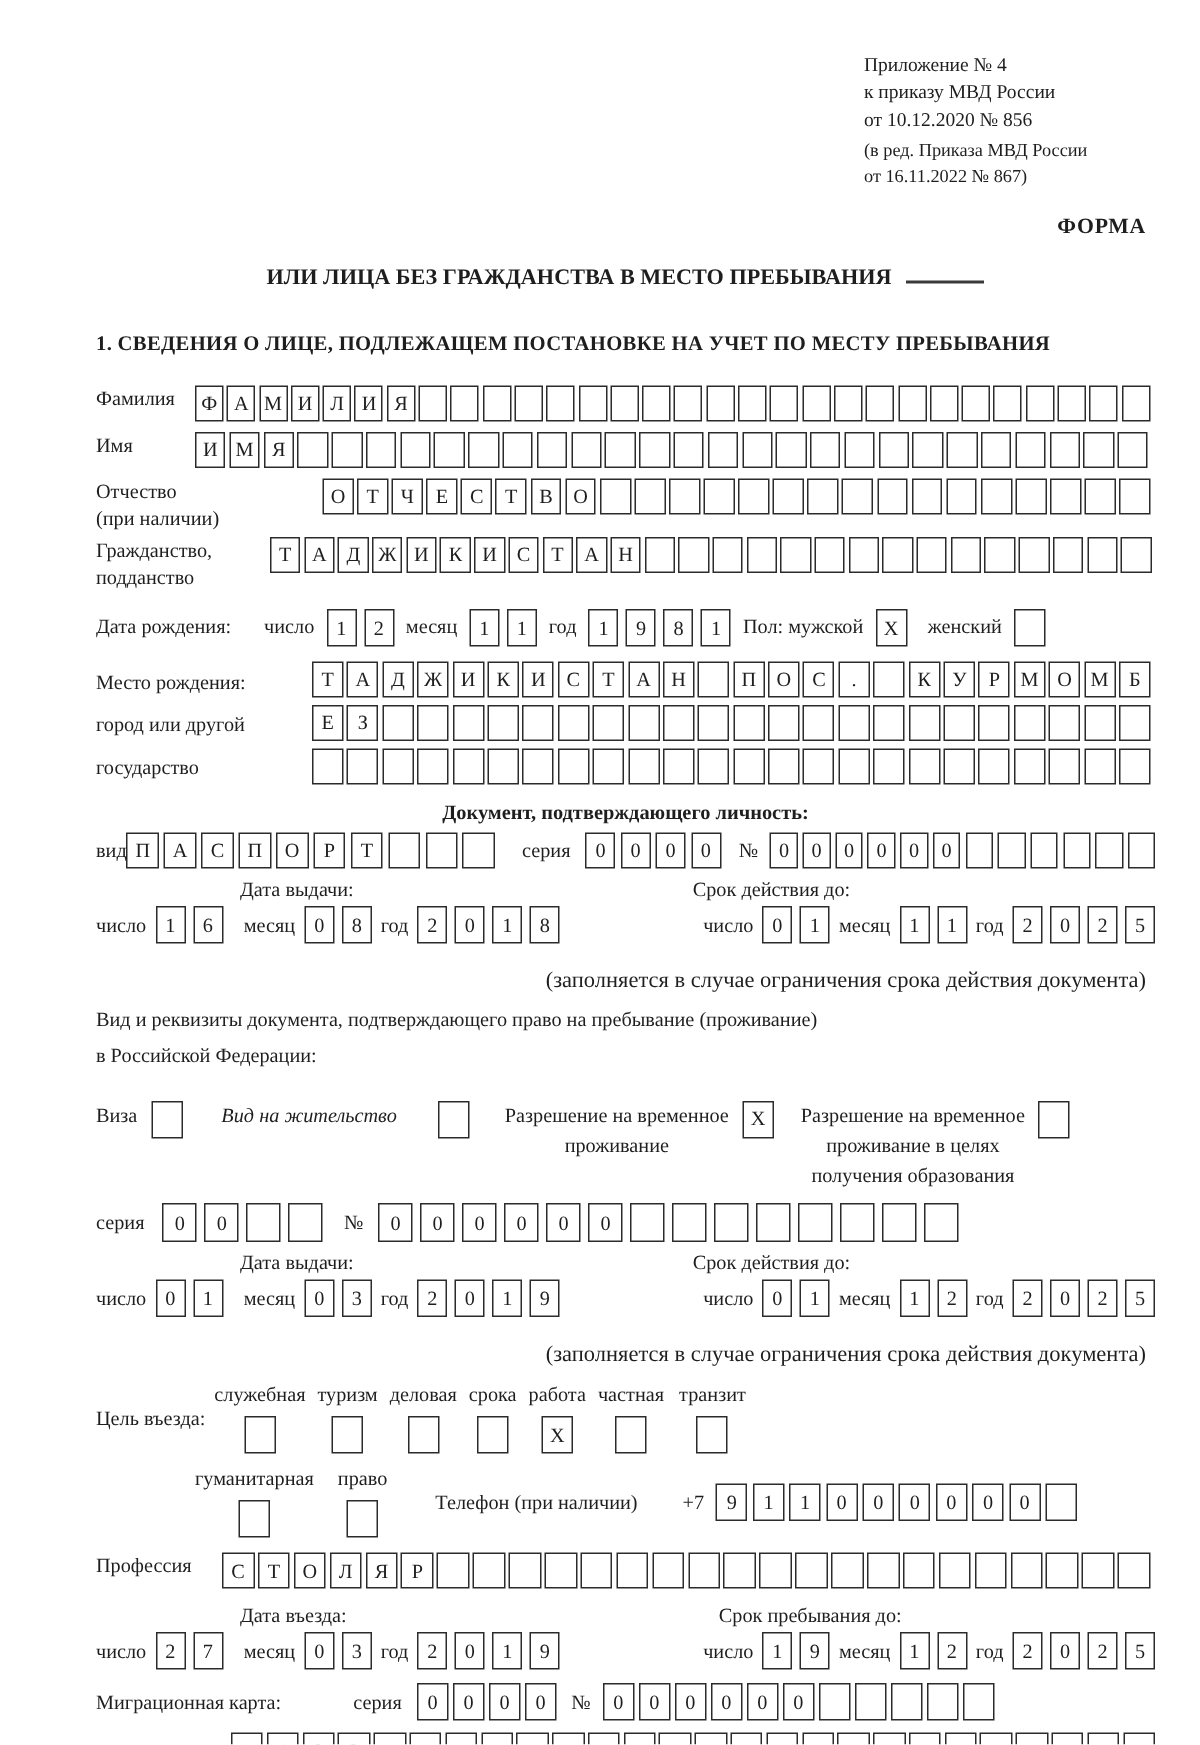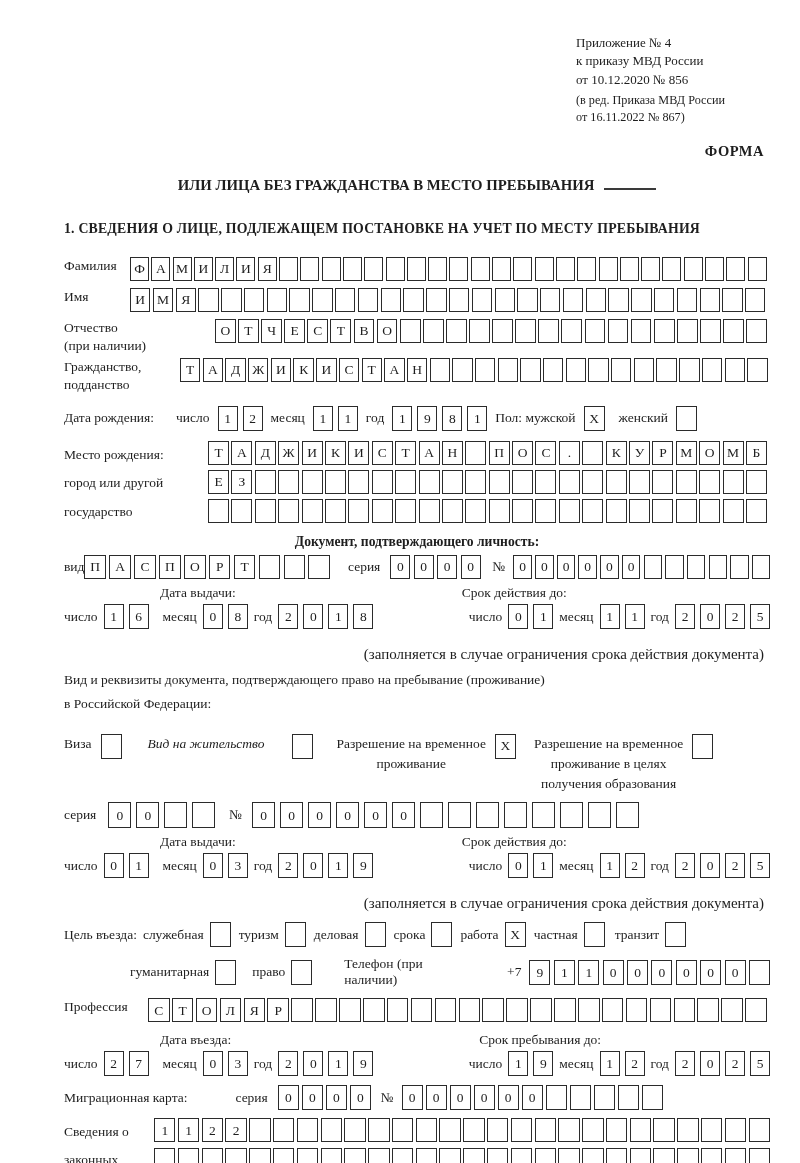--- a/index.html
+++ b/index.html
@@ -52,21 +52,21 @@
   .date-headers{display:flex;font-size:13.5px;margin-top:6px;}
   .dateline{display:flex;align-items:center;margin-top:3px;}
   .dgroup{display:flex;align-items:center;gap:6px;font-size:13.5px;}
   .note{font-size:15px;text-align:right;padding-right:6px;margin-top:17px;}
 
   .permit-row{display:flex;align-items:flex-start;margin-top:20px;font-size:13.5px;}
   .permit-item{display:flex;align-items:flex-start;gap:9px;}
   .permit-item .txt{text-align:center;line-height:1.5;}
 
   .purpose-line{display:flex;align-items:center;font-size:13.5px;margin-top:10px;flex-wrap:nowrap;}
-  .purpose-line .pair{display:flex;align-items:center;gap:6px;}
+  .purpose-line .pair{display:flex;align-items:center;gap:6px;flex-direction:column;}
 
   .rep-wrap{display:flex;align-items:flex-start;margin-top:8px;}
   .rep-rows{display:flex;flex-direction:column;gap:6px;}
 </style>
 </head>
 <body>
 
 <div class="page">
 
   <div class="hdr">

